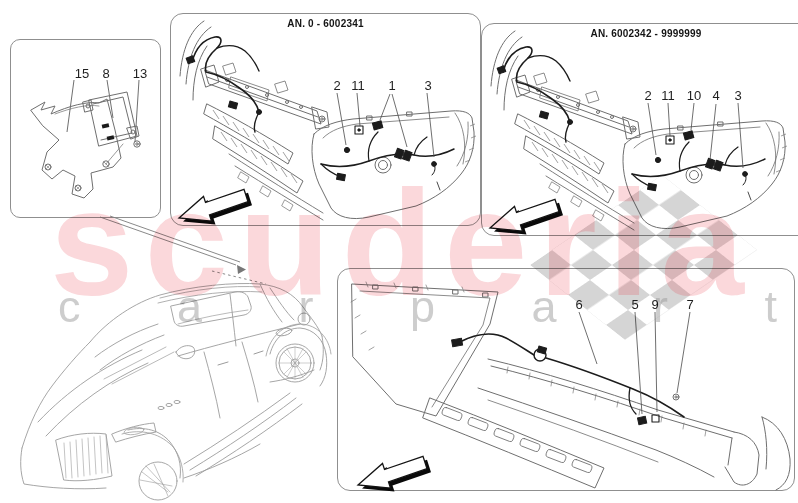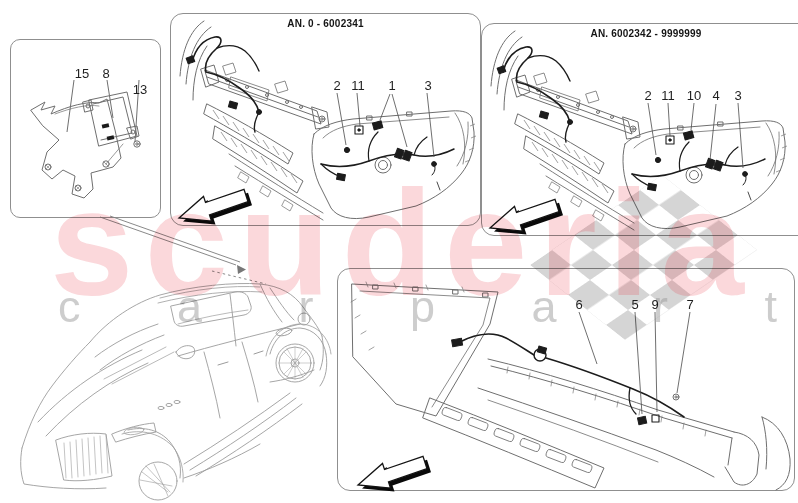--- a/index.html
+++ b/index.html
@@ -115,21 +115,21 @@
           <circle cx="126" cy="104" r="1.2"></circle>
         <circle cx="95" cy="124" r="3.2"></circle>
           <path d="M93,122 l4,4" stroke-width=".7"></path>
         <rect x="91" y="84" width="7" height="4" transform="rotate(-12 94 86)" fill="#1c1c1c" stroke="none"></rect>
         <rect x="96" y="96" width="7" height="4" transform="rotate(-12 99 98)" fill="#1c1c1c" stroke="none"></rect>
         <path d="M95,124 L112,104" stroke-width=".7"></path>
       </g>
     </svg>
     <div class="co" style="left:65px;top:33px;margin-left:6px;">15</div>
     <div class="co" style="left:95px;top:33px;">8</div>
-    <div class="co" style="left:129px;top:33px;margin-top:16px;">13</div>
+    <div class="co" style="left:129px;top:33px;">13</div>
   </div>
 
   
   <div class="panel" style="left:170px;top:13px;width:309px;height:211px;">
     <div class="ptitle">AN. 0 - 6002341</div>
     <svg width="309" height="211" viewBox="0 0 309 211">
       <use href="#fbart"></use>
       <g class="ld">
         <path d="M166,79 L175,131 M186,79 L189,112 M219,80 L209,106 M221,80 L236,133 M256,79 L263,143"></path>
       </g>

